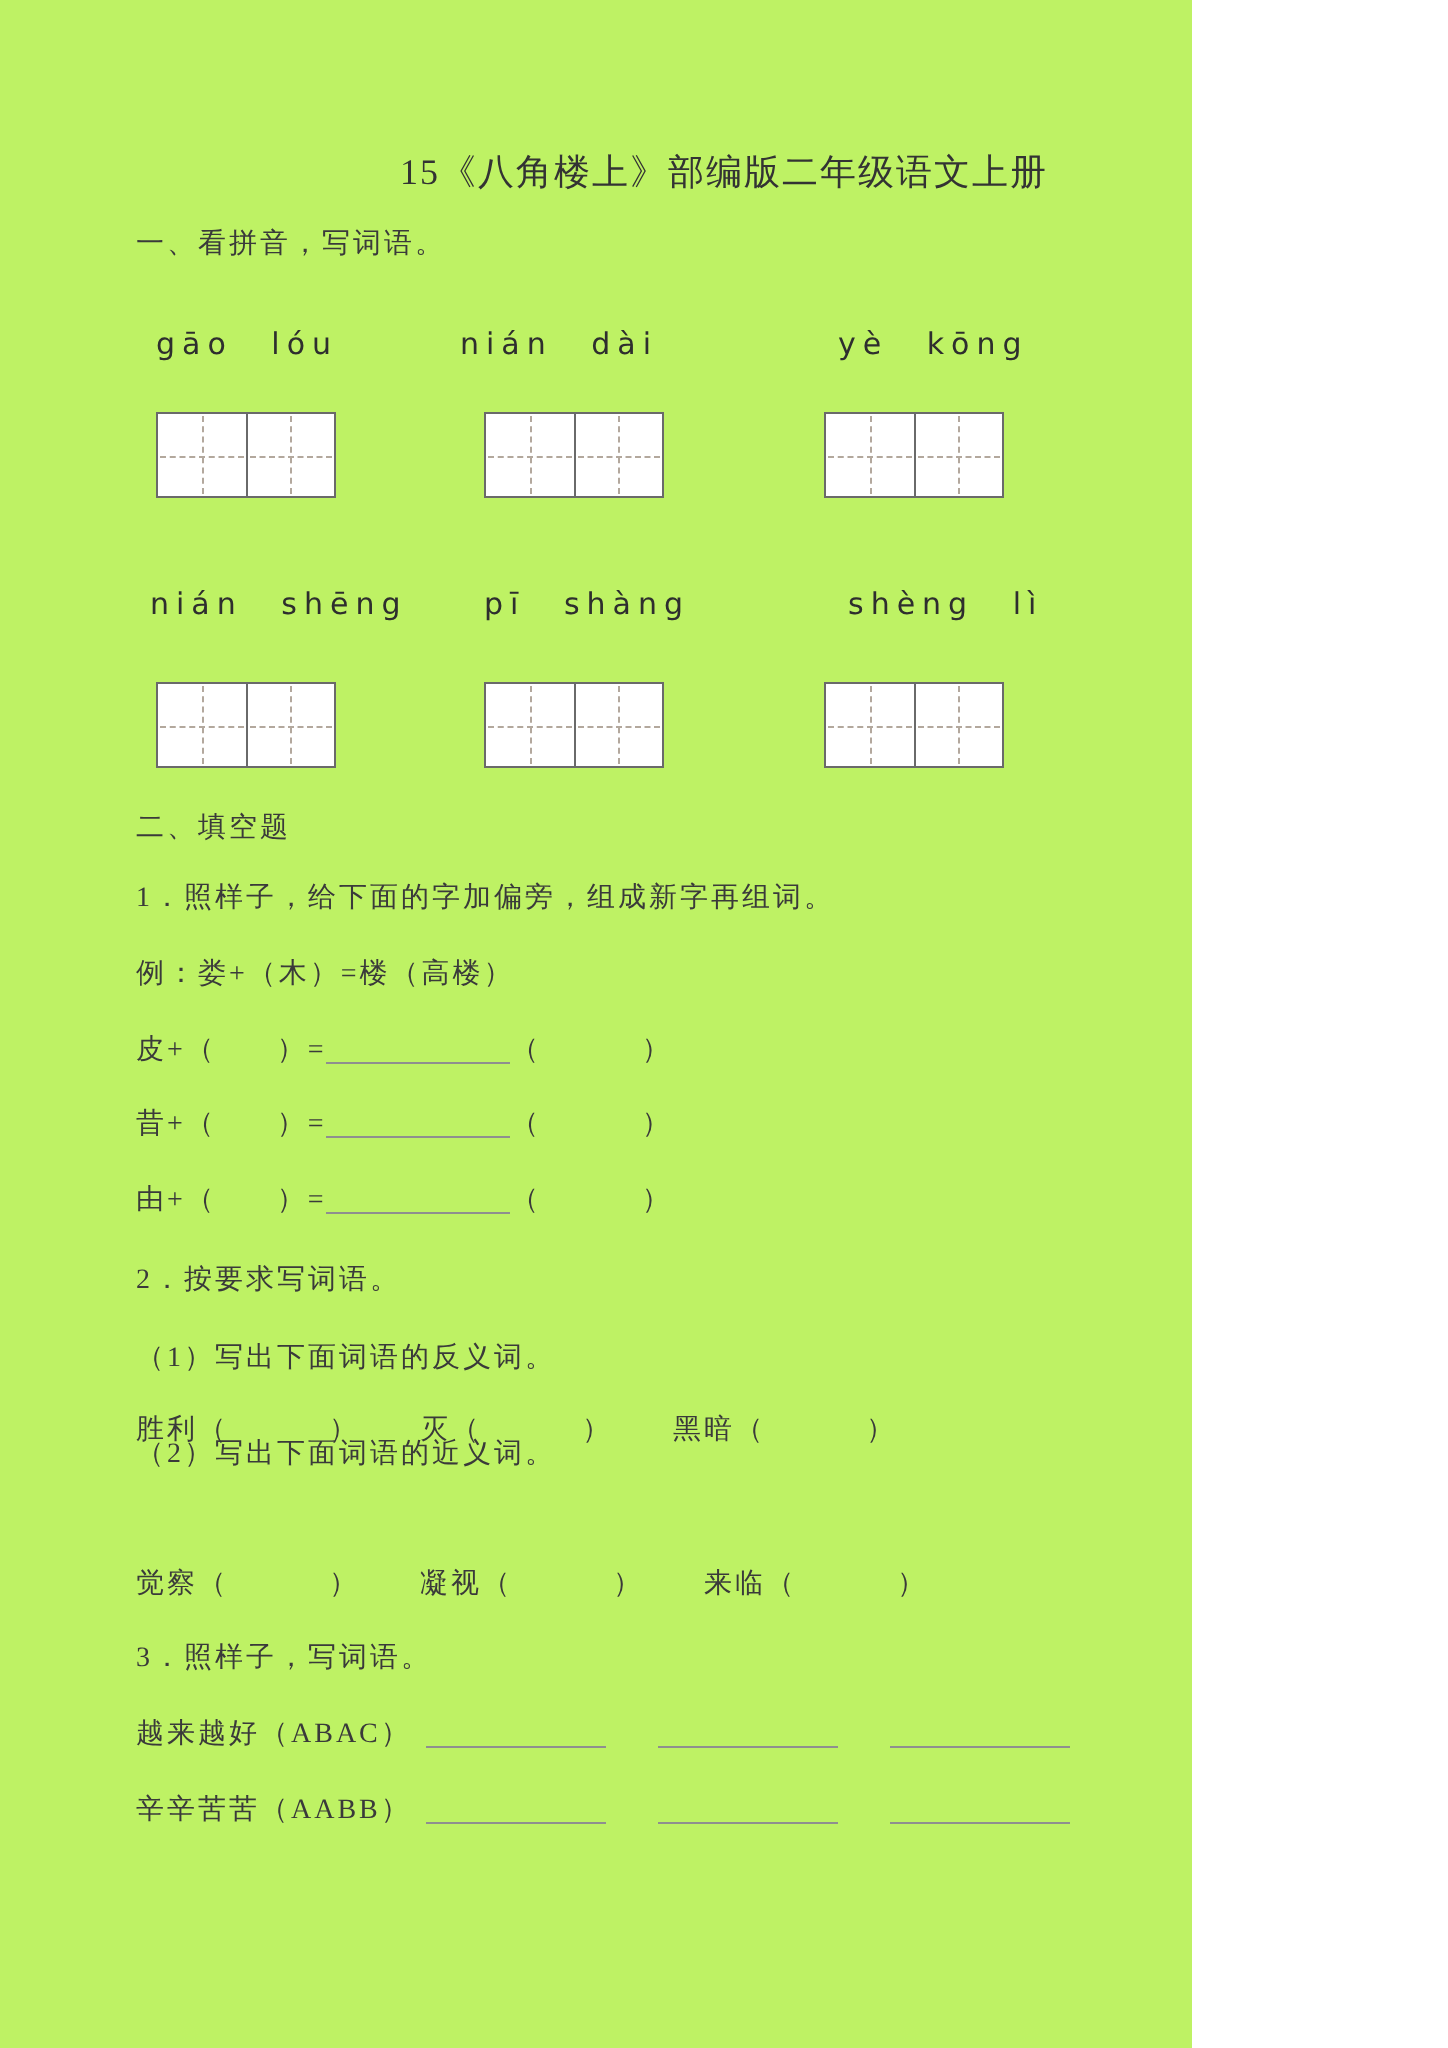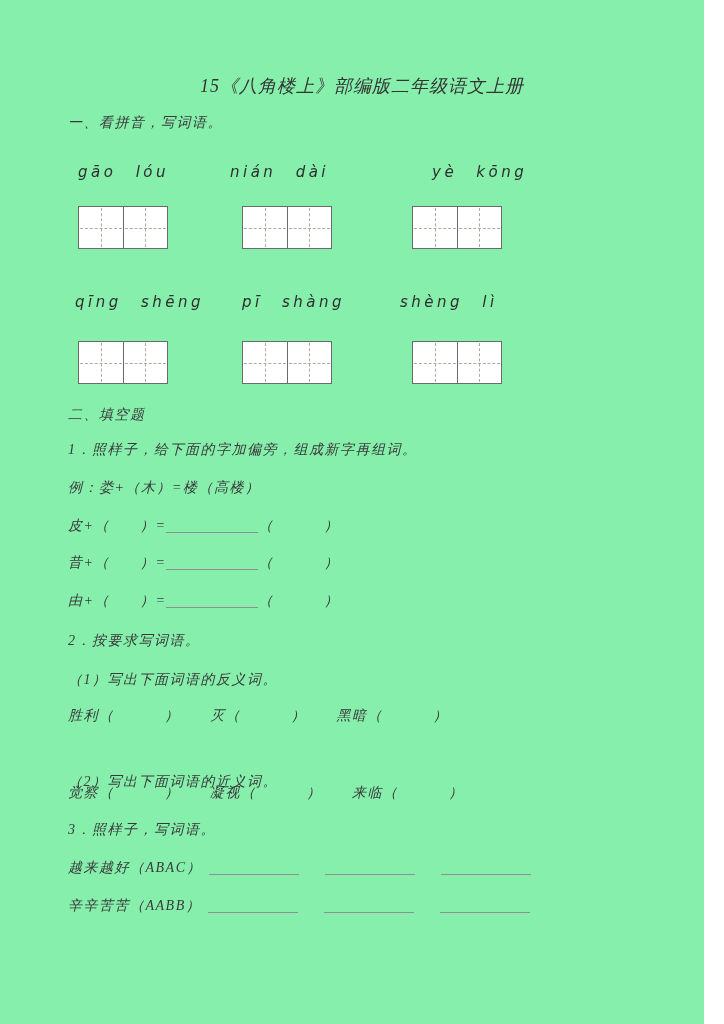--- a/index.html
+++ b/index.html
@@ -1,23 +1,22 @@
 <!DOCTYPE html>
 <html><head>
 <meta charset="utf-8">
 <style>
   html,body{margin:0;padding:0;background:#ffffff;}
   .page{
     position:relative;
-    width:704px;height:1024px;
-    background:#86efac;
+    width:596px;height:1024px;
+    background:#bef264;
     font-family:"Liberation Serif","DejaVu Serif",serif;
     color:#3a3a3a;
     overflow:hidden;
-    font-style:italic;
   }
   .abs{position:absolute;white-space:nowrap;}
   .title{
     left:0;top:74px;width:724px;
     text-align:center;
     font-size:18px;line-height:24px;
     letter-spacing:1px;color:#333333;
   }
   .body-line{font-size:14px;line-height:23px;letter-spacing:1.5px;}
   .pinyin{
@@ -60,38 +59,38 @@
 <body>
 
 <div class="page">
 
   <div class="abs title">15《八角楼上》部编版二年级语文上册</div>
 
   <div class="abs body-line" style="left:68px;top:111px">一、看拼音，写词语。</div>
 
   <span class="abs pinyin" style="left:78px;top:162px">gāo lóu</span>
   <span class="abs pinyin" style="left:230px;top:162px">nián dài</span>
-  <span class="abs pinyin" style="left:432px;top:162px">yè kōng</span>
+  <span class="abs pinyin" style="left:419px;top:162px">yè kōng</span>
 
   <div class="tzg" style="left:78px;top:206px">
     <div class="cell"></div>
     <div class="cell"></div>
   </div>
   <div class="tzg" style="left:242px;top:206px">
     <div class="cell"></div>
     <div class="cell"></div>
   </div>
   <div class="tzg" style="left:412px;top:206px">
     <div class="cell"></div>
     <div class="cell"></div>
   </div>
 
-  <span class="abs pinyin" style="left:75px;top:292px">qīng shēng</span>
+  <span class="abs pinyin" style="left:75px;top:292px">nián shēng</span>
   <span class="abs pinyin" style="left:242px;top:292px">pī shàng</span>
-  <span class="abs pinyin" style="left:400px;top:292px">shèng lì</span>
+  <span class="abs pinyin" style="left:424px;top:292px">shèng lì</span>
 
   <div class="tzg" style="left:78px;top:341px">
     <div class="cell"></div>
     <div class="cell"></div>
   </div>
   <div class="tzg" style="left:242px;top:341px">
     <div class="cell"></div>
     <div class="cell"></div>
   </div>
   <div class="tzg" style="left:412px;top:341px">
@@ -114,21 +113,21 @@
     <span>由</span><span>+（</span><span class="gap30"></span><span>）=</span><span class="blank w92"></span><span>（</span><span class="gap50"></span><span>）</span>
   </div>
 
   <div class="abs body-line" style="left:68px;top:629px">2．按要求写词语。</div>
 
   <div class="abs body-line" style="left:68px;top:668px">（1）写出下面词语的反义词。</div>
   <div class="abs body-line" style="left:68px;top:704px">
     <span><span>胜利</span><span>（</span><span class="gap50"></span><span>）</span></span><span class="gap-item"></span><span><span>灭</span><span>（</span><span class="gap50"></span><span>）</span></span><span class="gap-item"></span><span><span>黑暗</span><span>（</span><span class="gap50"></span><span>）</span></span>
   </div>
 
-  <div class="abs body-line" style="left:68px;top:770px">（2）写出下面词语的近义词。</div>
+  <div class="abs body-line" style="left:68px;top:716px">（2）写出下面词语的近义词。</div>
   <div class="abs body-line" style="left:68px;top:781px">
     <span><span>觉察</span><span>（</span><span class="gap50"></span><span>）</span></span><span class="gap-item"></span><span><span>凝视</span><span>（</span><span class="gap50"></span><span>）</span></span><span class="gap-item"></span><span><span>来临</span><span>（</span><span class="gap50"></span><span>）</span></span>
   </div>
 
   <div class="abs body-line" style="left:68px;top:818px">3．照样子，写词语。</div>
 
   <div class="abs body-line" style="left:68px;top:856px">
     <span>越来越好（ABAC）</span><span class="gap-first"></span><span class="blank w90"></span><span class="gap-blank"></span><span class="blank w90"></span><span class="gap-blank"></span><span class="blank w90"></span>
   </div>
   <div class="abs body-line" style="left:68px;top:894px">

